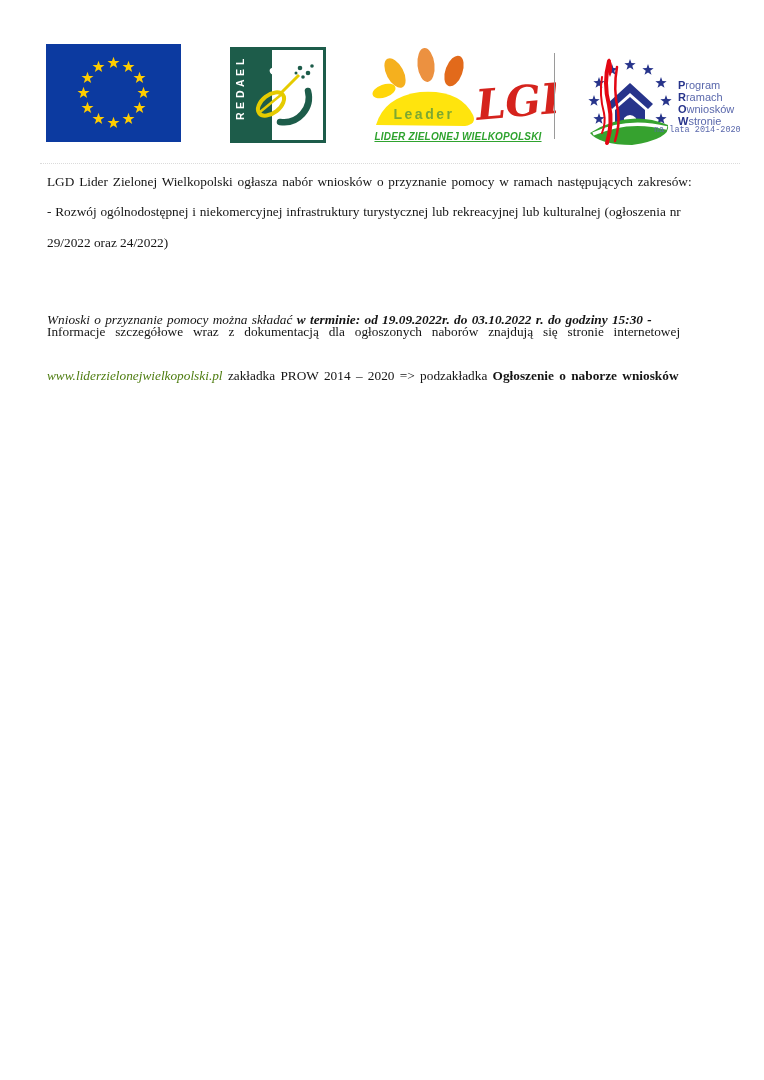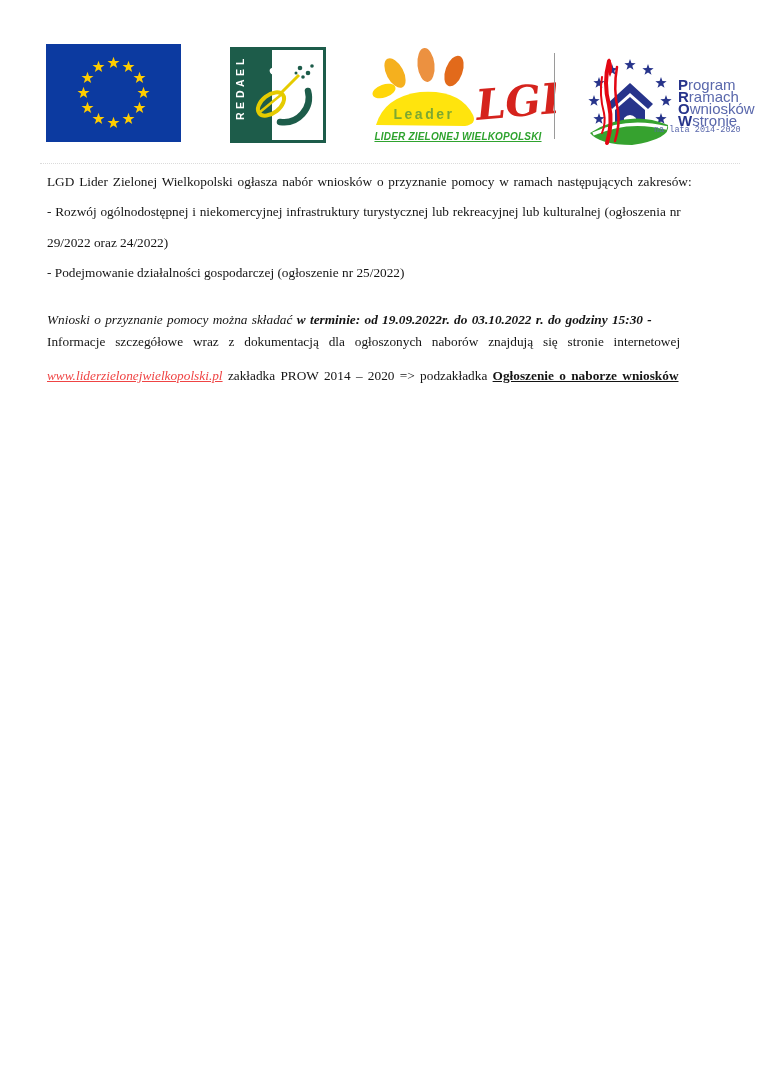--- a/index.html
+++ b/index.html
@@ -20,21 +20,21 @@
     text-align:center;white-space:nowrap;
     font-family:"Liberation Sans",sans-serif;
     font-weight:bold;font-style:italic;font-size:10px;
     color:#2fa32f;text-decoration:underline;letter-spacing:.2px;
   }
   .lgd-divider{position:absolute;left:194px;top:8px;width:1px;height:86px;background:#9a9a9a;}
   .prow-logo{left:578px;top:55px;width:170px;height:105px;}
   .prow-text{
     position:absolute;left:100px;top:24px;
     font-family:"Liberation Sans",sans-serif;
-    font-size:15px;line-height:12px;color:#5a68ac;white-space:nowrap;
+    font-size:11px;line-height:12px;color:#5a68ac;white-space:nowrap;
   }
   .prow-text b{color:#27348b;}
   .prow-years{
     position:absolute;left:76px;top:70px;
     font-family:Liberation Mono, monospace;
     font-size:8.5px;color:#5a68ac;white-space:nowrap;
   }
 
   
   .scan-line{position:absolute;left:40px;top:163px;width:700px;border-top:1px dotted #c9c9c9;opacity:.65;}
@@ -43,25 +43,25 @@
   .line{
     position:absolute;left:47px;width:670px;
     font-size:13.3px;line-height:20px;color:#141414;
     white-space:nowrap;
   }
   .l1{top:172px;word-spacing:1.5px;}
   .l2{top:202px;word-spacing:.5px;}
   .l3{top:233px;}
   .l4{top:263px;}
   .l5{top:310px;word-spacing:1px;font-style:italic;}
-  .l6{top:332px;word-spacing:6.5px;}
+  .l6{top:322px;word-spacing:6.5px;}
   .l7{top:366px;word-spacing:2px;}
   .bold{font-weight:bold;}
-  .boldu{font-weight:bold;text-decoration:underline;}
-  .doc-link{color:#ef4444;font-style:italic;text-decoration:underline;cursor:pointer;}
+  .boldu{font-weight:bold;}
+  .doc-link{color:#4d7c0f;font-style:italic;cursor:pointer;}
 </style>
 </head>
 <body>
 
 <div class="page">
 
   <svg class="logo eu-flag" width="135" height="98" viewBox="0 0 135 98" xmlns="http://www.w3.org/2000/svg">
     <defs>
       <path id="star5" d="M0,-7 L1.65,-2.27 6.66,-2.16 2.66,0.87 4.11,5.66 0,2.8 -4.11,5.66 -2.66,0.87 -6.66,-2.16 -1.65,-2.27 Z"></path>
     </defs>
@@ -159,21 +159,20 @@
     <div class="prow-years">na lata 2014-2020</div>
   </div>
 
   <div class="scan-line"></div>
 
   <div class="line l2">- Rozwój ogólnodostępnej i niekomercyjnej infrastruktury turystycznej lub rekreacyjnej lub kulturalnej (ogłoszenia nr</div>
 
   <div class="line l1">LGD Lider Zielonej Wielkopolski ogłasza nabór wniosków o przyznanie pomocy w ramach następujących zakresów:</div>
   <div class="line l3">29/2022 oraz 24/2022)</div>
 
-  <div class="line l4">- Podejmowanie działalności gospodarczej (ogłoszenie nr 25/2022)</div>
 
   <div class="line l5"><span>Wnioski o przyznanie pomocy można składać </span><span class="bold">w terminie: od 19.09.2022r. do 03.10.2022 r. do godziny 15:30 -</span></div>
 
   <div class="line l6">Informacje szczegółowe wraz z dokumentacją dla ogłoszonych naborów znajdują się stronie internetowej</div>
 
   <div class="line l7"><a class="doc-link">www.liderzielonejwielkopolski.pl</a><span> zakładka PROW 2014 – 2020 =&gt; podzakładka </span><span class="boldu">Ogłoszenie o naborze wniosków</span></div>
 
 </div>
 
 </body></html>

